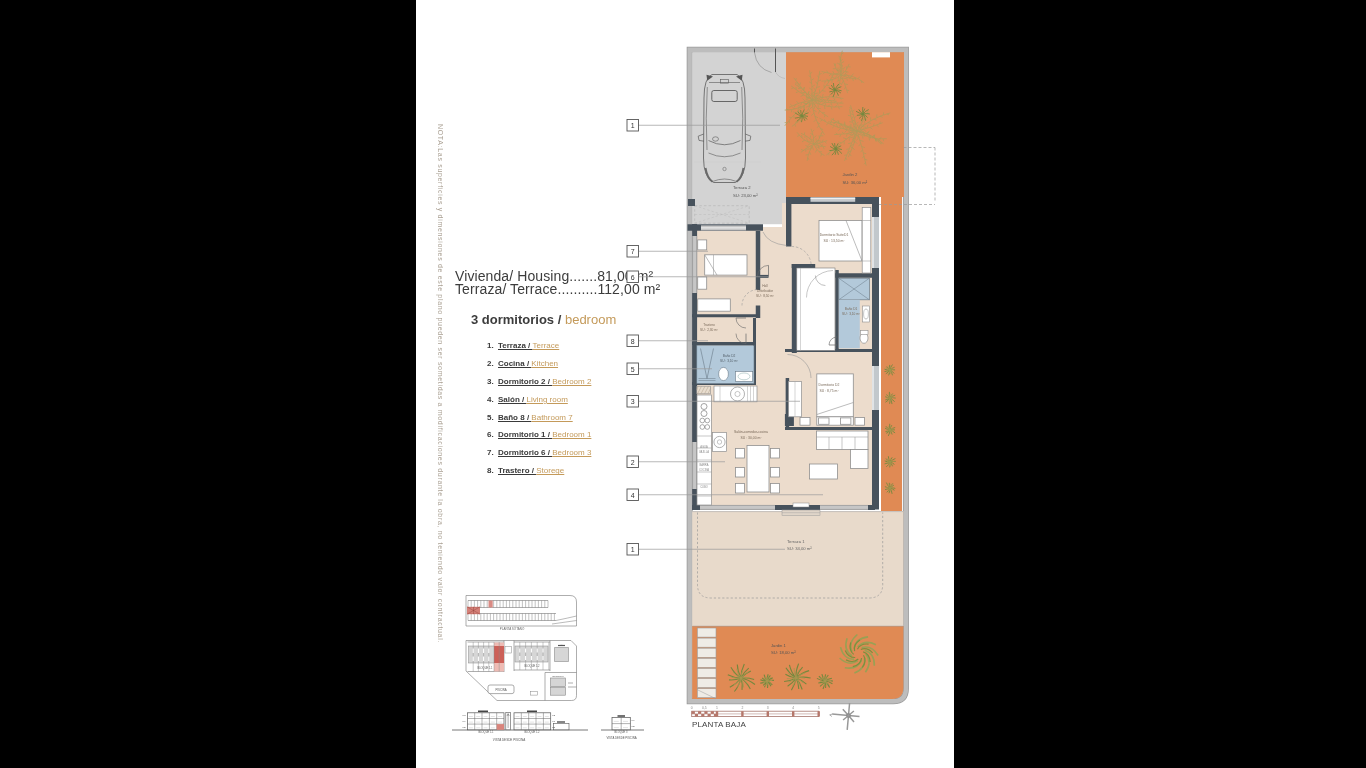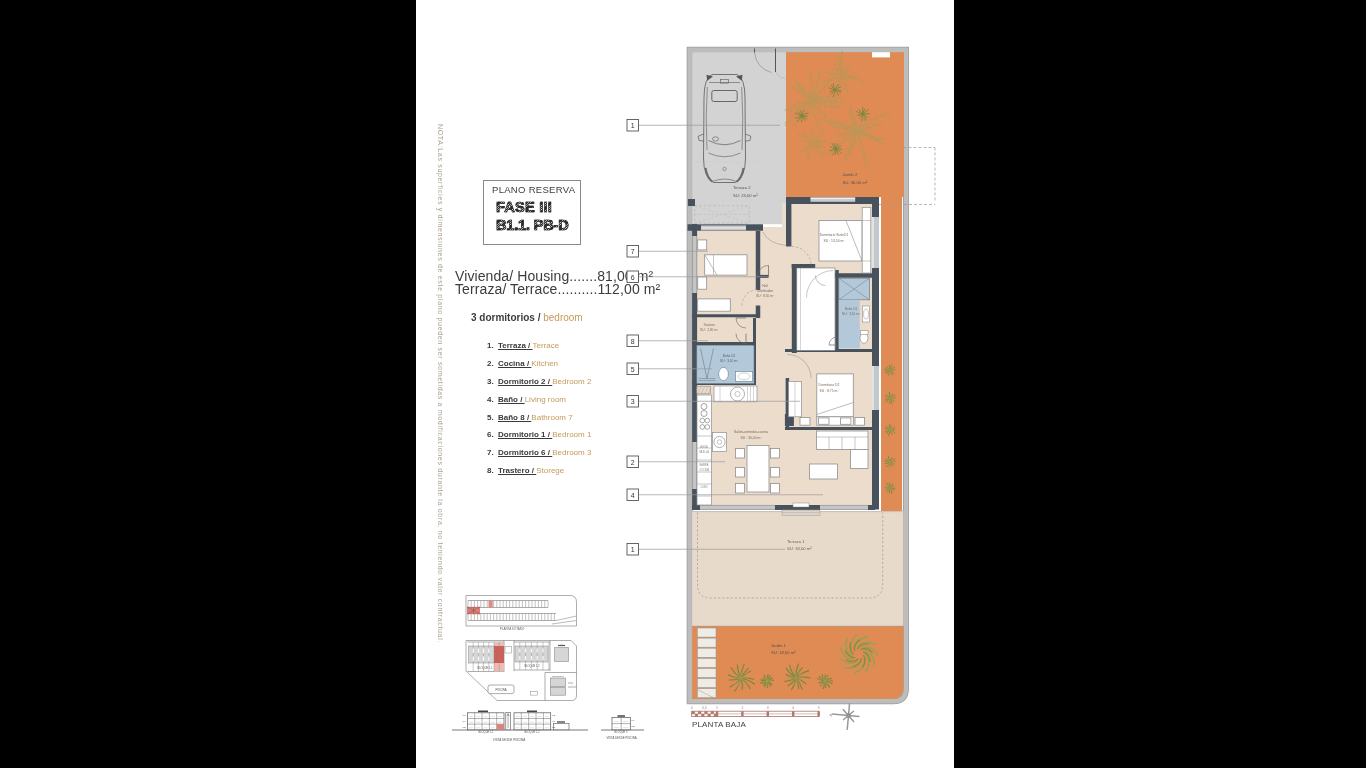--- a/index.html
+++ b/index.html
@@ -6,45 +6,40 @@
 #stage{position:relative;width:1366px;height:768px;background:#000;overflow:hidden;font-family:"Liberation Sans",sans-serif;}
 #page{position:absolute;left:416px;top:0;width:538px;height:768px;background:#fff;overflow:hidden;}
 .abs{position:absolute;}
 #nota{position:absolute;left:28px;top:123.5px;transform:rotate(90deg);transform-origin:0 0;font-size:7px;letter-spacing:0.68px;color:#aaa093;white-space:nowrap;}
 #titlebox{position:absolute;left:67px;top:180px;width:96px;height:63px;border:1px solid #8a8a8a;background:#fff;}
 #titlebox .t1{position:absolute;left:8px;top:3px;font-size:9.5px;color:#3c3c3c;letter-spacing:0.3px;white-space:nowrap;}
 .stencil{font-weight:700;color:#3a3a3a;-webkit-text-stroke:0.65px #2e2e2e;background:repeating-linear-gradient(135deg,#2a2a2a 0 1.15px,#c9c9c9 1.15px 1.6px);-webkit-background-clip:text;background-clip:text;color:transparent;white-space:nowrap;}
 #fase{position:absolute;left:12px;top:17.5px;font-size:14.6px;letter-spacing:0.2px;}
 #b11{position:absolute;left:12px;top:36px;font-size:14.6px;letter-spacing:-0.2px;}
 #hinfo{position:absolute;left:39px;top:270px;font-size:14px;color:#3c3c3c;line-height:13.2px;white-space:nowrap;letter-spacing:0.1px;}
-#dorm{position:absolute;left:55px;top:312px;font-size:10px;color:#3c3c3c;}
+#dorm{position:absolute;left:55px;top:312px;font-size:13px;color:#3c3c3c;}
 #dorm .tan{color:#c49a5a;}
 #list{position:absolute;left:71px;top:341px;font-size:8px;color:#3a3a3a;}
 #list .row{height:17.9px;white-space:nowrap;}
 #list .num{display:inline-block;width:11px;font-weight:700;}
 #list .es{font-weight:700;text-decoration:underline;}
-#list .en{color:#c49a5a;}
+#list .en{color:#c49a5a;text-decoration:underline;}
 </style>
 </head>
 <body>
 <div id="stage">
 <div id="page">
 <div id="nota">NOTA:Las superficies y dimensiones de este plano pueden ser sometidas a modificaciones durante la obra, no teniendo valor contractual.</div>
-<div id="titlebox">
-  <div class="t1">PLANO RESERVA</div>
-  <div id="fase" class="stencil">FASE III</div>
-  <div id="b11" class="stencil">B1.1. PB-D</div>
-</div>
 <div id="hinfo">Vivienda/ Housing.......81,00 m²<br>Terraza/ Terrace..........112,00 m²</div>
 <div id="dorm"><b>3 dormitorios /</b> <span class="tan">bedroom</span></div>
 <div id="list">
   <div class="row"><span class="num">1.</span><span class="es">Terraza / </span><span class="en">Terrace</span></div>
   <div class="row"><span class="num">2.</span><span class="es">Cocina / </span><span class="en">Kitchen</span></div>
   <div class="row"><span class="num">3.</span><span class="es">Dormitorio 2 / </span><span class="en">Bedroom 2</span></div>
-  <div class="row"><span class="num">4.</span><span class="es">Baño / </span><span class="en">Living room</span></div>
+  <div class="row"><span class="num">4.</span><span class="es">Salón / </span><span class="en">Living room</span></div>
   <div class="row"><span class="num">5.</span><span class="es">Baño 8 / </span><span class="en">Bathroom 7</span></div>
   <div class="row"><span class="num">6.</span><span class="es">Dormitorio 1 / </span><span class="en">Bedroom 1</span></div>
   <div class="row"><span class="num">7.</span><span class="es">Dormitorio 6 / </span><span class="en">Bedroom 3</span></div>
   <div class="row"><span class="num">8.</span><span class="es">Trastero / </span><span class="en">Storege</span></div>
 </div>
 <svg class="abs" style="left:0;top:0" width="538" height="768" viewBox="0 0 538 768">
 <path d="M273.7 49.8 H489.9 V688.5 Q489.9 701.3 477.2 701.3 H273.7 Z" fill="none" stroke="#9a9a9a" stroke-width="6"></path>
 <path d="M273.7 49.8 H489.9 V688.5 Q489.9 701.3 477.2 701.3 H273.7 Z" fill="none" stroke="#bdbdbd" stroke-width="4.4"></path>
 <rect x="276.2" y="52.2" width="93.8" height="172" fill="#d3d3d3"></rect>
 <rect x="370" y="52.2" width="118" height="144.8" fill="#e08a54"></rect>

